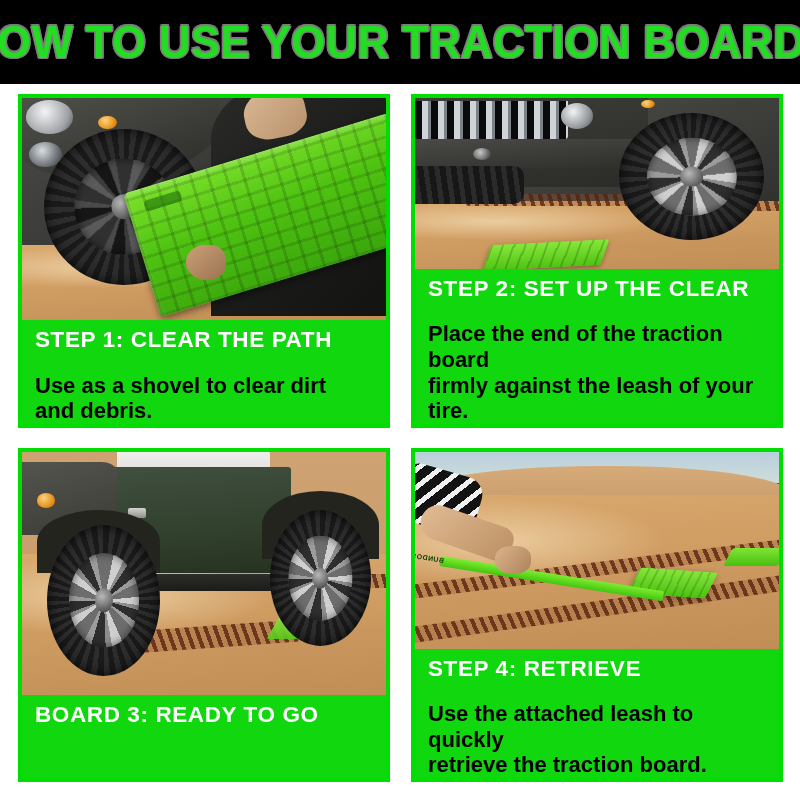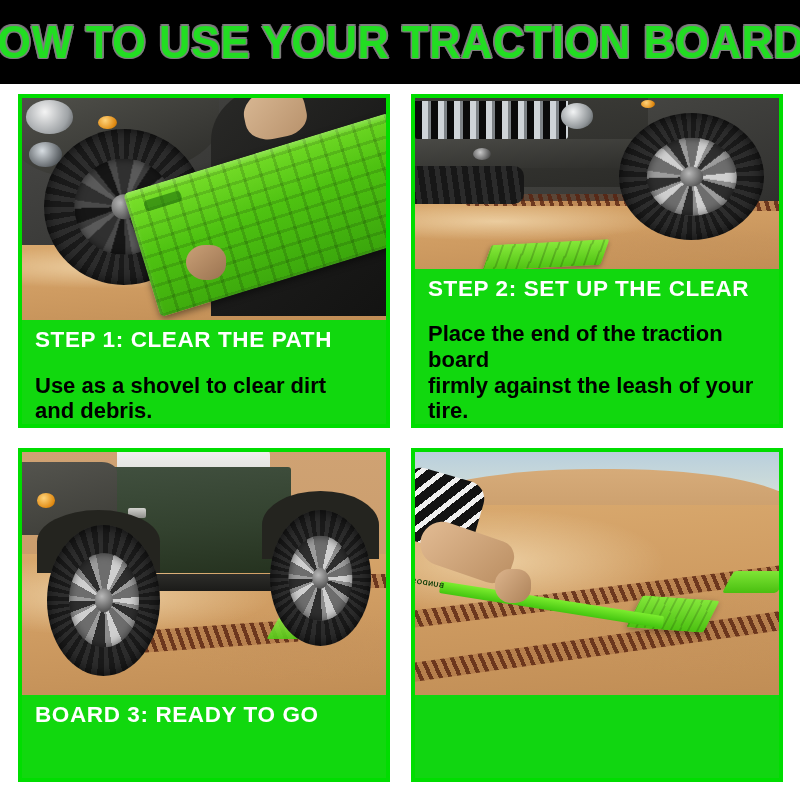--- a/index.html
+++ b/index.html
@@ -511,16 +511,21 @@
         <div class="tracks" style="left:-2%;top:56%;width:104%;height:7%;transform:rotate(-7deg);"></div>
         <div class="tracks" style="left:-2%;top:76%;width:104%;height:8%;transform:rotate(-8deg);"></div>
         <div class="p4-board2"></div>
         <div class="p4-board"></div>
         <div class="p4-strap"></div>
         <div class="p4-strap-text">BUNDOSA</div>
         <div class="p4-arm-sleeve"></div>
         <div class="p4-arm"></div>
         <div class="p4-fist"></div>
       </div>
+      <div class="caption">
+        <div class="caption-title">STEP 4: RETRIEVE</div>
+        <div class="caption-body">Use the attached leash to quickly
+retrieve the traction board.</div>
+      </div>
     </div>
 
   </div>
 </div>
 
 </body></html>

